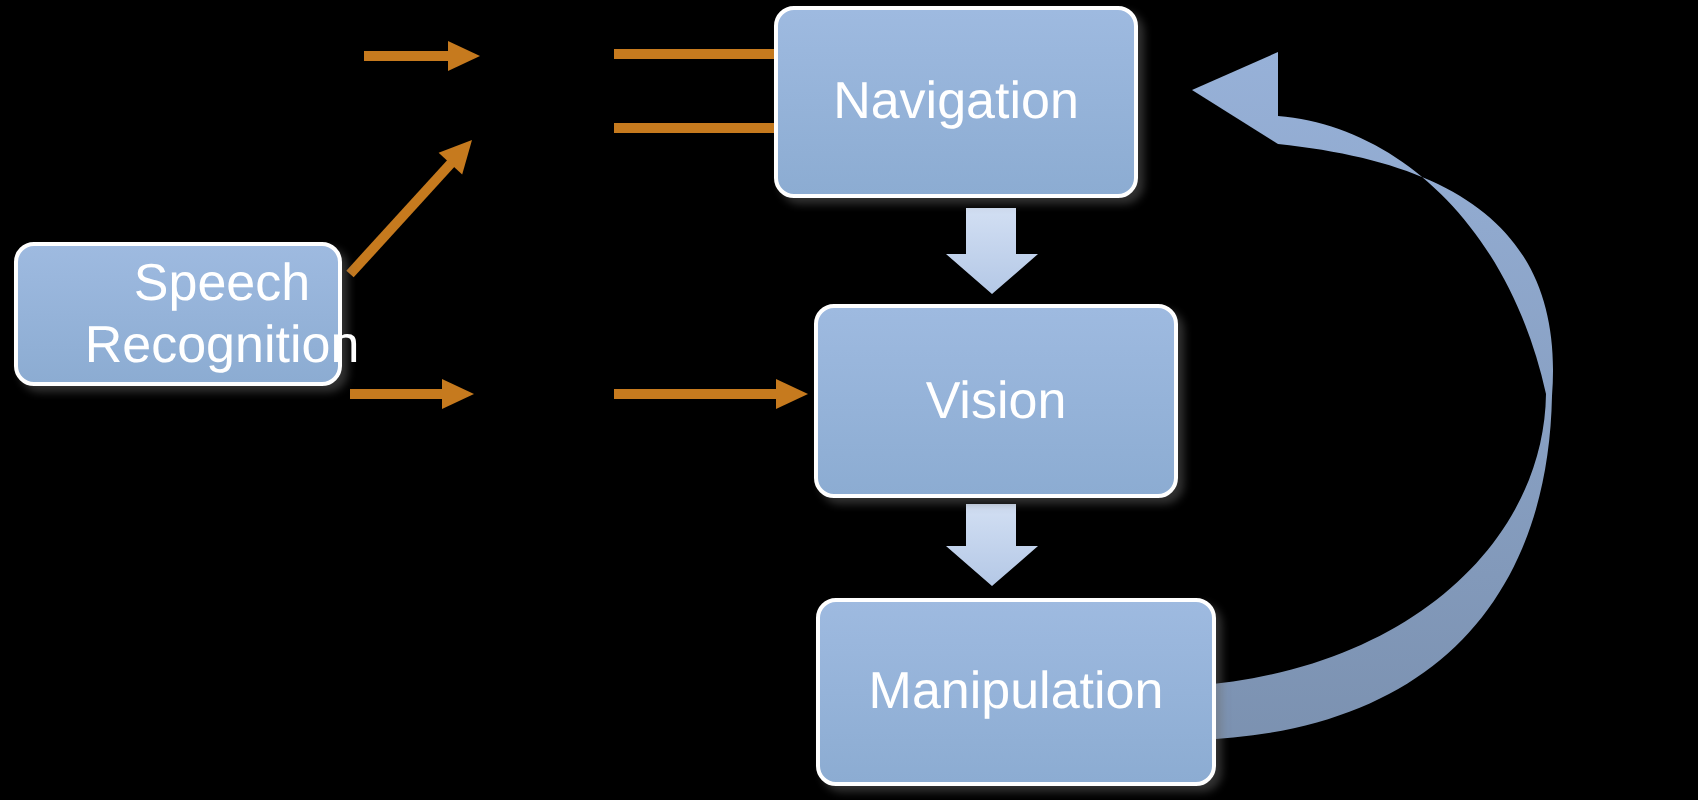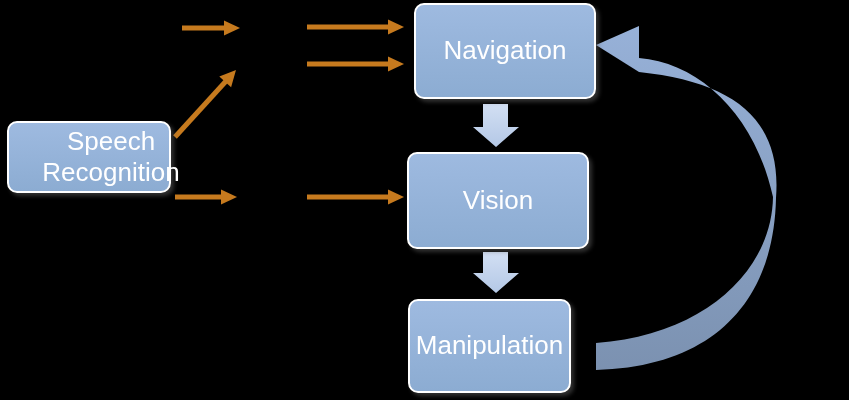--- a/index.html
+++ b/index.html
@@ -34,23 +34,23 @@
     line-height: 1.2;
     display: flex;
     align-items: center;
     justify-content: center;
     text-align: center;
     box-shadow: 3px 3px 4px rgba(110, 110, 110, 0.45);
   }
   .node span { display: block; padding: 0 4px; }
   .node-mapping       { left: 8px;   top: 3px;   width: 164px; height: 61px; }
   .node-speech        { left: 7px;   top: 121px; width: 164px; height: 72px; padding-left: 44px; }
-  .node-navigation    { left: 414px; top: 3px;   width: 182px; height: 96px; }
+  .node-navigation    { left: 387px; top: 3px;   width: 182px; height: 96px; }
   .node-vision        { left: 407px; top: 152px; width: 182px; height: 97px; }
-  .node-manipulation  { left: 408px; top: 299px; width: 163px; height: 94px; text-align: center; }
+  .node-manipulation  { left: 408px; top: 299px; width: 200px; height: 94px; text-align: center; }
 </style>
 </head>
 <body>
 
 <div class="canvas">
 
   <svg class="arrow-layer" width="849" height="400" viewBox="0 0 849 400" xmlns="http://www.w3.org/2000/svg">
     <defs>
       <linearGradient id="blockGrad" x1="0" y1="0" x2="0" y2="1">
         <stop offset="0" stop-color="#D2DFF3"></stop>

